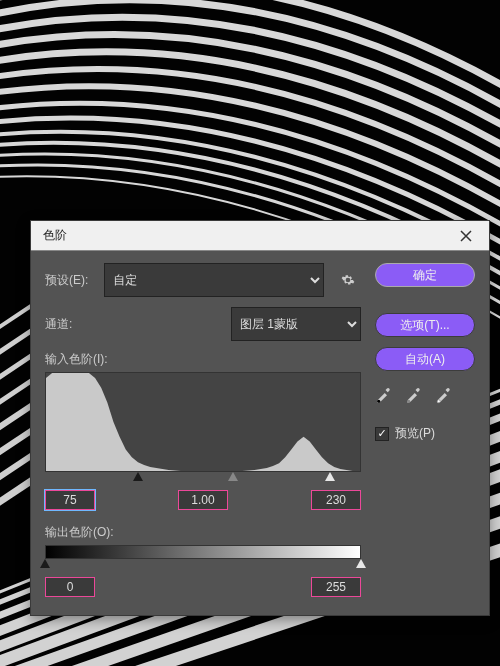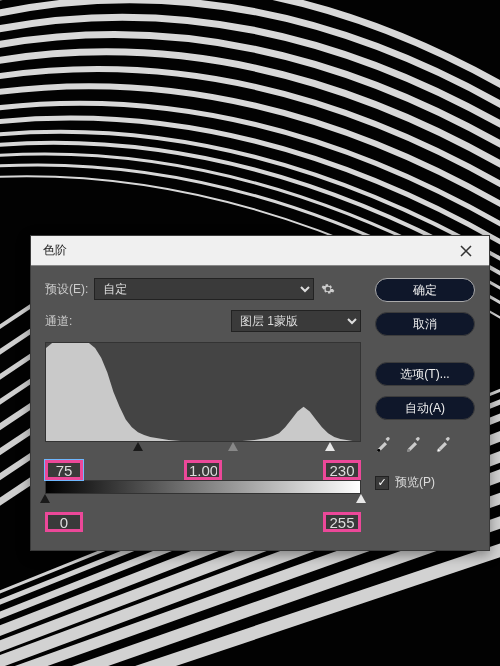--- a/index.html
+++ b/index.html
@@ -18,21 +18,21 @@
     position: absolute;
     inset: 0;
     background: #000;
     overflow: hidden;
   }
   .bg svg { position:absolute; top:0; left:0; }
 
   .dialog {
     position: absolute;
     left: 30px;
-    top: 235px;
+    top: 220px;
     width: 460px;
     background: #535353;
     border: 1px solid #3a3a3a;
     box-shadow: 0 4px 12px rgba(0,0,0,0.4);
     color: #ddd;
   }
   .titlebar {
     height: 30px;
     background: #f0f0f0;
     color: #222;
@@ -49,27 +49,27 @@
     cursor: pointer;
   }
   .body {
     padding: 12px 14px 18px 14px;
     display: flex;
     gap: 14px;
   }
   .left { flex: 1; }
   .right { width: 100px; display: flex; flex-direction: column; gap: 10px; align-items: stretch; }
 
-  .row { display: flex; align-items: center; gap: 6px; margin-bottom: 10px; }
+  .row { display: flex; align-items: center; gap: 16px; margin-bottom: 10px; }
   .row .lbl { color: #ccc; }
   select, .combo {
     background: #3a3a3a;
     color: #ddd;
     border: 1px solid #222;
-    height: 22px;
+    height: 34px;
     padding: 0 4px;
     font-size: 12px;
   }
   .combo.preset { flex:1; max-width: 220px; }
   .combo.channel { width: 130px; }
 
   .gear {
     width: 16px; height: 16px;
     color: #ccc;
     display:flex;align-items:center;justify-content:center;
@@ -92,37 +92,37 @@
     border-left: 5px solid transparent;
     border-right: 5px solid transparent;
     cursor: pointer;
   }
   .tri.black { border-bottom: 9px solid #1a1a1a; }
   .tri.gray  { border-bottom: 9px solid #888; }
   .tri.white { border-bottom: 9px solid #e8e8e8; }
 
   .value-row { display:flex; justify-content: space-between; margin-top:6px; }
   .numbox {
-    width: 38px; height: 20px;
+    width: 50px; height: 20px;
     background: #3a3a3a;
-    border: 3px solid #ec4899;
+    border: 1px solid #ec4899;
     color: #ddd;
     text-align: center;
-    font-size: 15px;
+    font-size: 12px;
   }
   .numbox.active { outline: 1px solid #6fb8ff; }
 
   .gradient {
     height: 14px;
     background: linear-gradient(to right, #000, #fff);
     border: 1px solid #333;
   }
 
   .btn {
-    background: #0f172a;
+    background: #8b5cf6;
     border: 1px solid #3c3c3c;
     border-radius: 12px;
     color: #eee;
     height: 24px;
     display:flex; align-items:center; justify-content:center;
     cursor: pointer;
     font-size: 12px;
   }
   .btn.primary { border: 1px solid #aaa; }
 
@@ -207,52 +207,53 @@
         </span>
       </div>
 
       <div class="row" style="justify-content:space-between;">
         <span class="lbl">通道:</span>
         <select class="combo channel">
           <option>图层 1蒙版</option>
         </select>
       </div>
 
+      <div class="section-label">输入色阶(I):</div>
 
       <div class="histogram-box">
         <svg id="hist-svg" width="100%" height="100%" viewBox="0 0 256 100" preserveAspectRatio="none">
             <path d="M 0 100 L 0 5 L 5 0 L 10 0 L 15 0 L 20 0 L 25 0 L 30 0 L 35 0 L 40 5 L 45 15 L 50 30 L 55 50 L 60 65 L 65 78 L 70 86 L 75 91 L 80 94 L 85 96 L 90 97 L 95 98 L 100 99 L 110 100 L 120 100 L 130 100 L 140 100 L 150 100 L 160 100 L 170 99 L 175 98 L 180 97 L 185 95 L 190 92 L 195 86 L 200 78 L 205 70 L 210 65 L 215 70 L 220 78 L 225 86 L 230 92 L 235 96 L 240 98 L 245 99 L 250 100 L 255 100 L 255 100 Z" fill="#c9c9c9"></path>
           </svg>
       </div>
       <div class="slider-track">
         <div class="tri black" style="left:calc(75/255*100% - 5px)"></div>
         <div class="tri gray" style="left:calc(152/255*100% - 5px)"></div>
         <div class="tri white" style="left:calc(230/255*100% - 5px)"></div>
       </div>
       <div class="value-row">
         <input class="numbox active" value="75" style="">
         <input class="numbox" value="1.00" style="">
         <input class="numbox" value="230" style="">
       </div>
 
+      <div class="section-label" style="margin-top:14px;">输出色阶(O):</div>
       <div class="gradient"></div>
       <div class="slider-track">
         <div class="tri black" style="left:-5px"></div>
         <div class="tri white" style="left:calc(100% - 5px)"></div>
       </div>
       <div class="value-row">
         <input class="numbox" value="0" style="">
         <span></span>
         <input class="numbox" value="255" style="">
       </div>
     </div>
 
     <div class="right">
       <div class="btn primary">确定</div>
-      <div class="btn">取消</div>
       <div style="height:6px"></div>
       <div class="btn">选项(T)...</div>
       <div class="btn">自动(A)</div>
 
       <div class="eyedrops">
         <span class="eyedrop">
           <svg width="18" height="18" viewBox="0 0 24 24">
               <path fill="#ccc" d="M3 21l4-1 9-9-3-3-9 9-1 4zm14-14l2-2a2 2 0 00-3-3l-2 2 3 3z"></path>
               <circle cx="5" cy="19" r="2" fill="#000"></circle>
             </svg>

